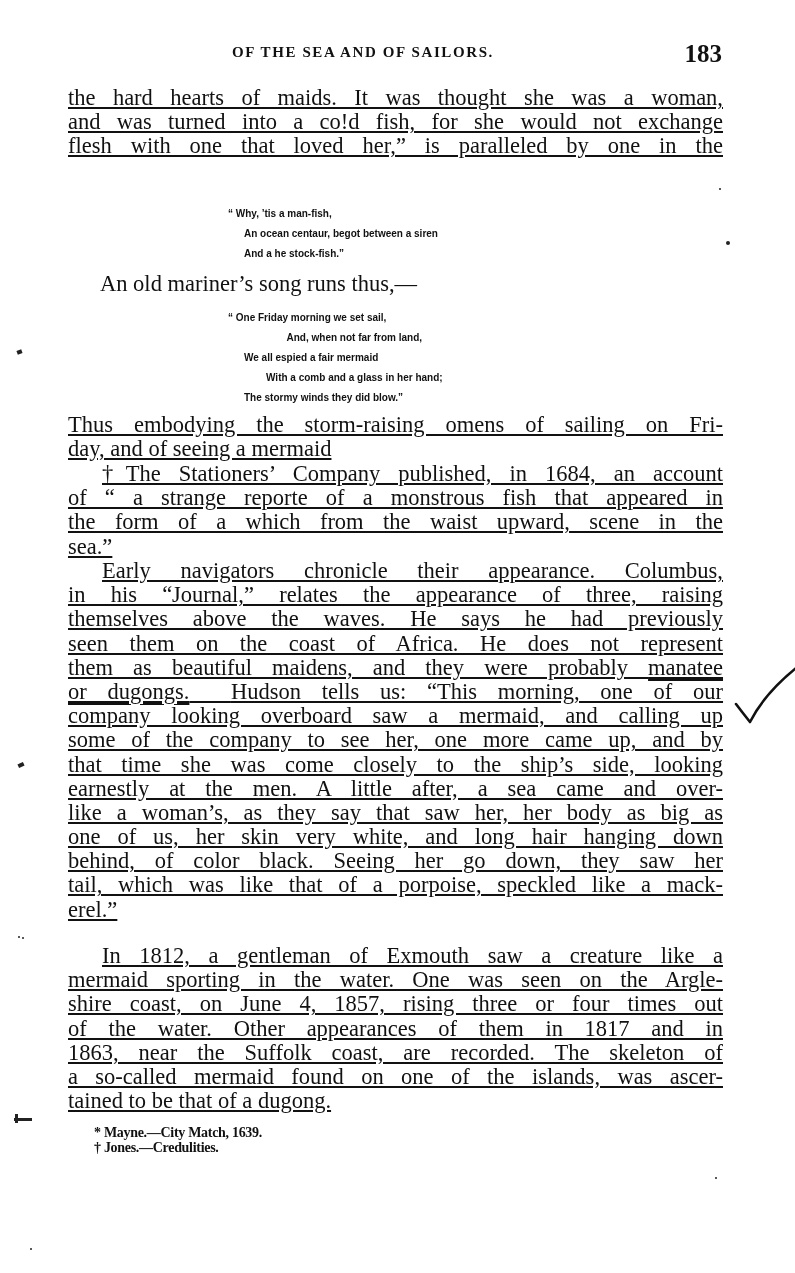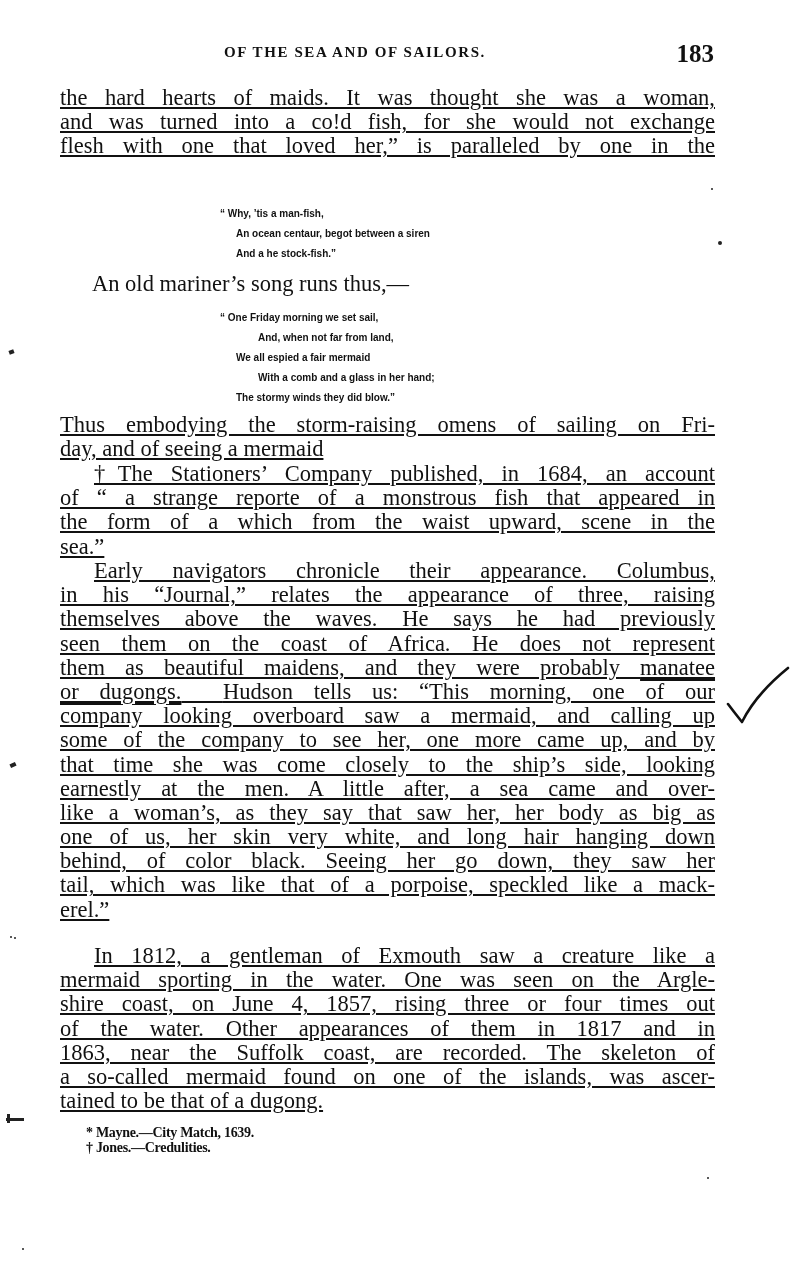--- a/index.html
+++ b/index.html
@@ -10,21 +10,21 @@
     body {
       width: 795px;
       height: 1273px;
       position: relative;
       overflow: hidden;
       color: #111111;
       font-family: "Liberation Serif", "DejaVu Serif", serif;
     }
     .page {
       position: absolute;
-      left: 4px; top: 0;
+      left: 12px; top: 0;
       width: 671px; height: 1273px;
     }
     .running-head {
       position: absolute;
       top: 40px;
       left: 220px;
       width: 490px;
       height: 26px;
     }
     .running-title {
@@ -63,21 +63,21 @@
     .line.indent { padding-left: 34px; }
     .verse {
       position: absolute;
       font-size: 10px;
       line-height: 20px;
       font-weight: bold;
       font-family: Liberation Sans, sans-serif;
     }
     .verse .vline { display: block; white-space: nowrap; height: 20px; }
     .verse .vline.ind1 { padding-left: 16px; }
-    .verse .vline.ind2 { padding-left: 38px; }
+    .verse .vline.ind2 { padding-left: 38px; text-align: center; }
     .song-intro {
       position: absolute;
       left: 88px;
       top: 271px;
       font-size: 22.5px;
       white-space: nowrap;
     }
     .footnotes {
       position: absolute;
       left: 82px;

